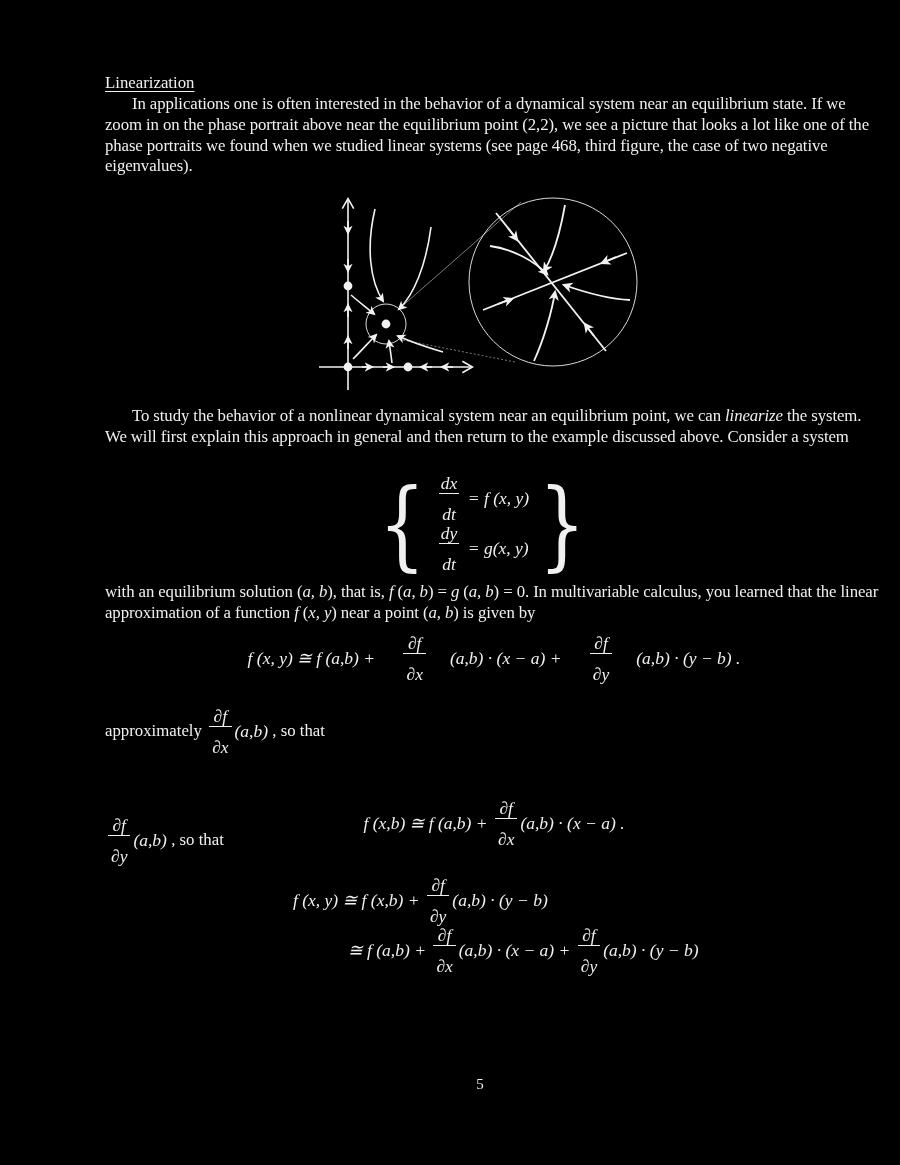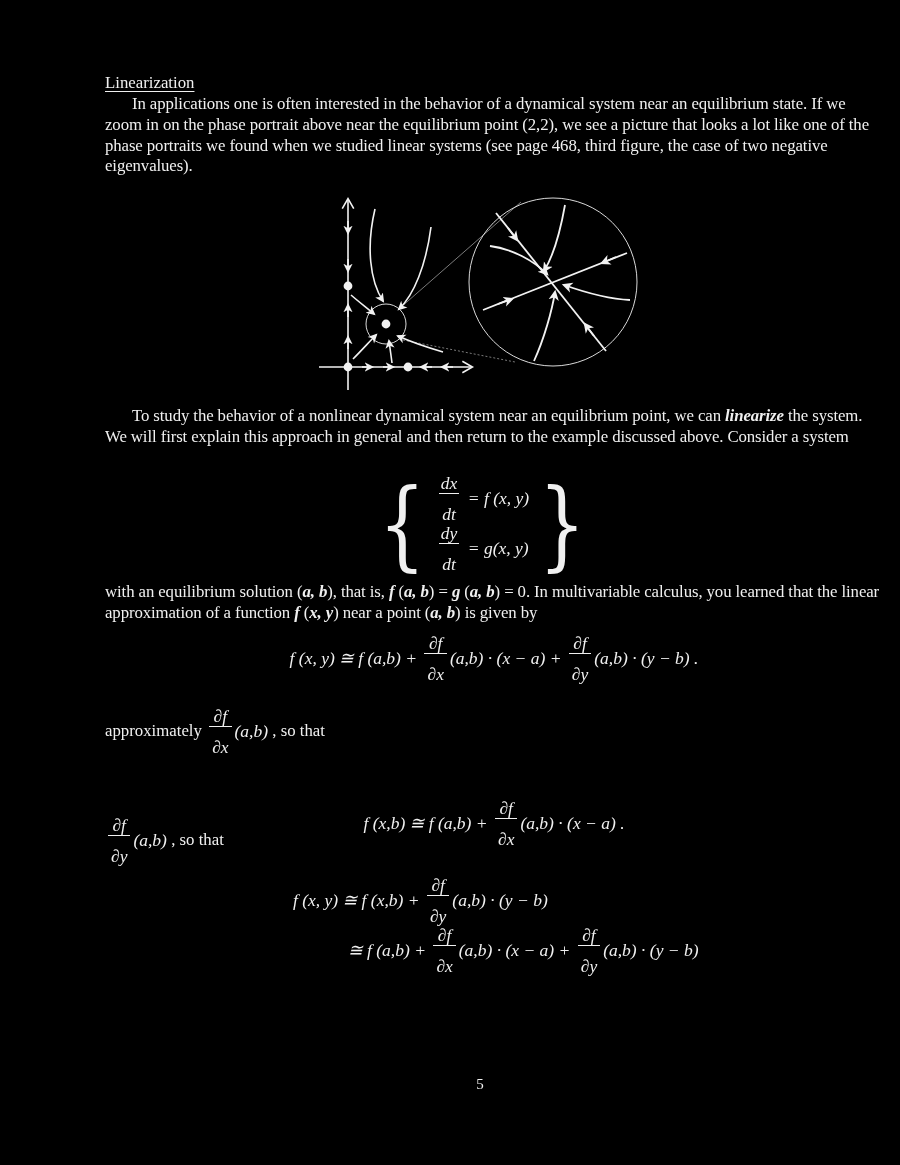--- a/index.html
+++ b/index.html
@@ -6,21 +6,21 @@
   .page{
     position:relative;width:900px;height:1165px;background:#000000;
     color:#f0f0f0;font-family:"Liberation Serif",serif;font-size:16.8px;
     overflow:hidden;
     margin-left:30px;
   }
   .abs{position:absolute;}
   .title{left:75px;top:73px;text-decoration:underline;text-underline-offset:3px;}
   p.body-par{margin:0;line-height:20.8px;width:778px;letter-spacing:-0.1px;}
   .indent{text-indent:27px;}
-  .it{font-style:italic;font-weight:bold;}
+  .it{font-style:italic;}
   
   .formula{display:flex;align-items:center;font-size:17.5px;line-height:1;}
   .formula .mtxt{font-style:italic;white-space:pre;}
   .frac{display:inline-flex;flex-direction:column;align-items:center;
         font-style:italic;margin:0 3px;line-height:1.05;}
   .frac .num{padding:0 3px 1px 3px;}
   .frac .den{border-top:1.3px solid #f0f0f0;padding:11px 3px 0 3px;}
   .centered{width:778px;justify-content:center;}
   .sys-rows{display:flex;flex-direction:column;gap:0;margin:0 2px;}
   .brace{font-family:"DejaVu Serif",serif;font-size:98px;font-weight:400;
@@ -120,21 +120,21 @@
             <span class="den">dt</span>
           </span>
           <span class="mtxt"> = g(x, y)</span>
         </span>
     </span>
     <span class="brace">}</span>
   </div>
 
   <p class="abs body-par" style="left:75px;top:582px;"><span>with an equilibrium solution (</span><span class="it">a, b</span><span>), that is, </span><span class="it">f</span><span> (</span><span class="it">a, b</span><span>) = </span><span class="it">g</span><span> (</span><span class="it">a, b</span><span>) = 0. In multivariable calculus, you learned that the linear approximation of a function </span><span class="it">f</span><span> (</span><span class="it">x, y</span><span>) near a point (</span><span class="it">a, b</span><span>) is given by</span></p>
 
-  <div class="abs formula centered" style="left:75px;top:634px;">
+  <div class="abs formula centered" style="left:75px;top:634px;gap:21px;">
       <span class="mtxt">f (x, y) ≅ f (a,b) + </span>
       <span class="frac">
         <span class="num">∂f</span>
         <span class="den">∂x</span>
       </span>
       <span class="mtxt">(a,b) · (x − a) + </span>
       <span class="frac">
         <span class="num">∂f</span>
         <span class="den">∂y</span>
       </span>

